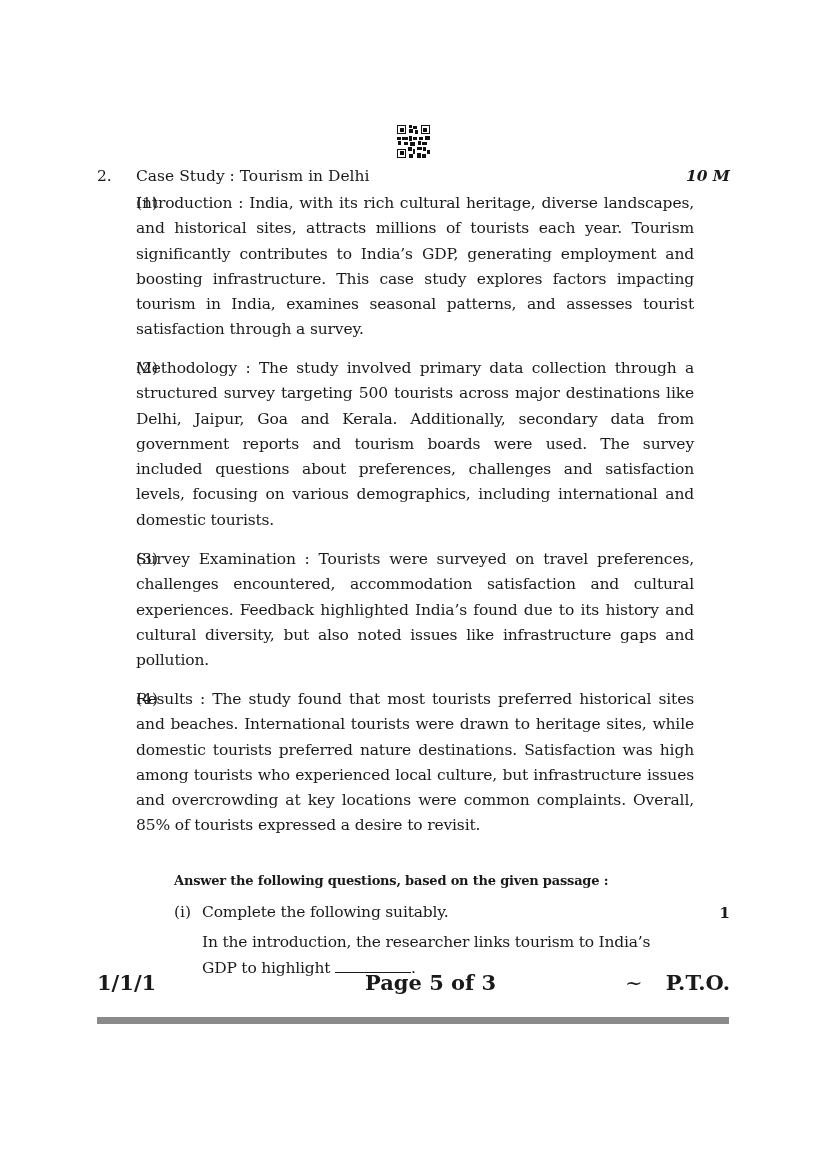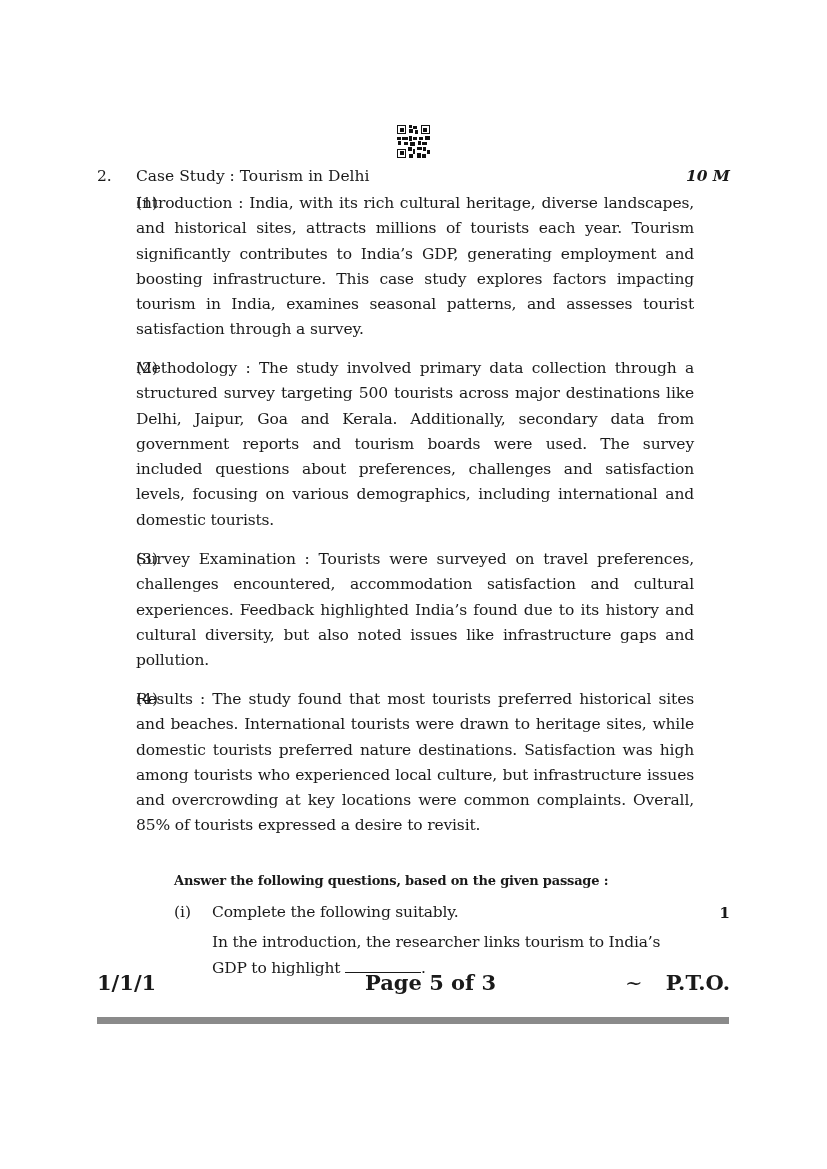--- a/index.html
+++ b/index.html
@@ -35,21 +35,21 @@
 
     .instr {
       position: absolute; left: 174px; top: 870px;
       font-size: 13px; font-weight: bold; line-height: 22px; letter-spacing: -0.2px;
     }
     .subq {
       position: absolute; left: 174px; top: 900px; width: 556px;
       font-size: 15.5px; line-height: 25.3px;
     }
     .subq .snum { position: absolute; left: 0; top: 0; }
-    .subq .stext { margin-left: 38px; width: 482px; letter-spacing: -0.2px; }
+    .subq .stext { margin-left: 28px; width: 482px; letter-spacing: -0.2px; }
     .subq .smarks { position: absolute; right: 0; top: 0; font-weight: bold; }
     .blank {
       display: inline-block; width: 76px; border-bottom: 1.5px solid #1a1a1a;
       height: 14px; vertical-align: baseline;
     }
 
     .footer {
       position: absolute; left: 97px; top: 972px; width: 633px; height: 22px;
       font-size: 21px; font-weight: bold; line-height: 22px;
     }

